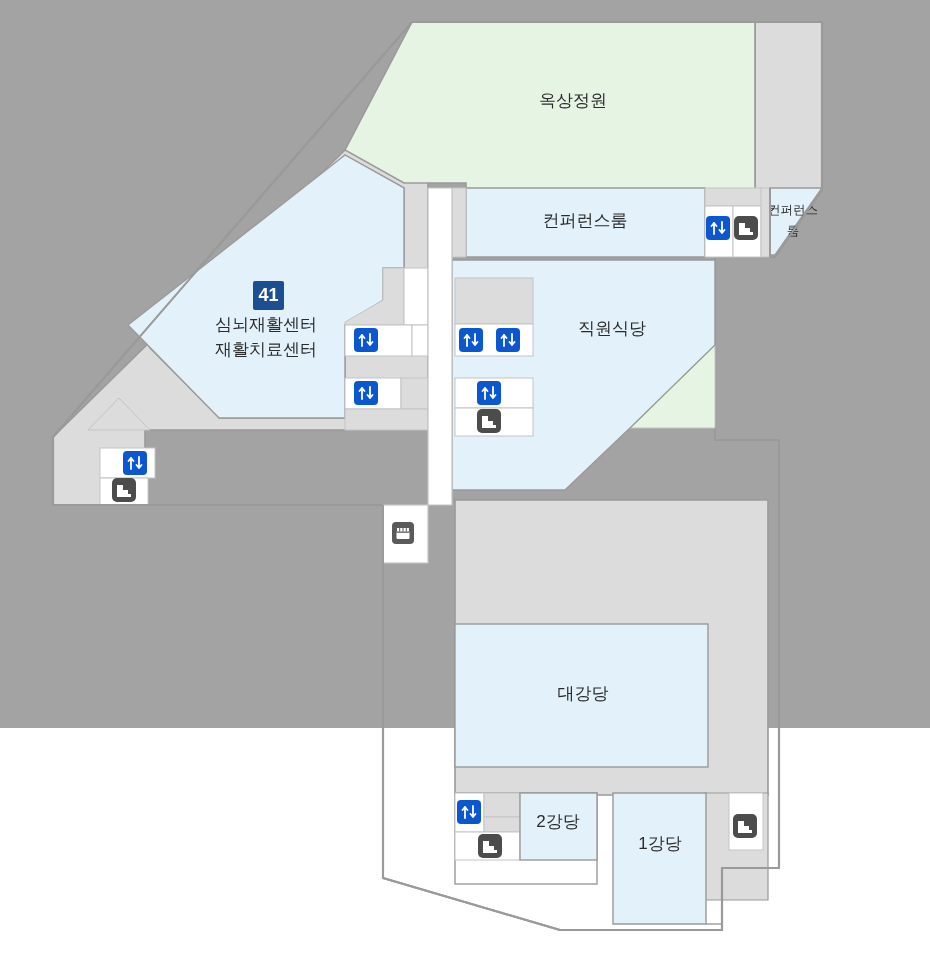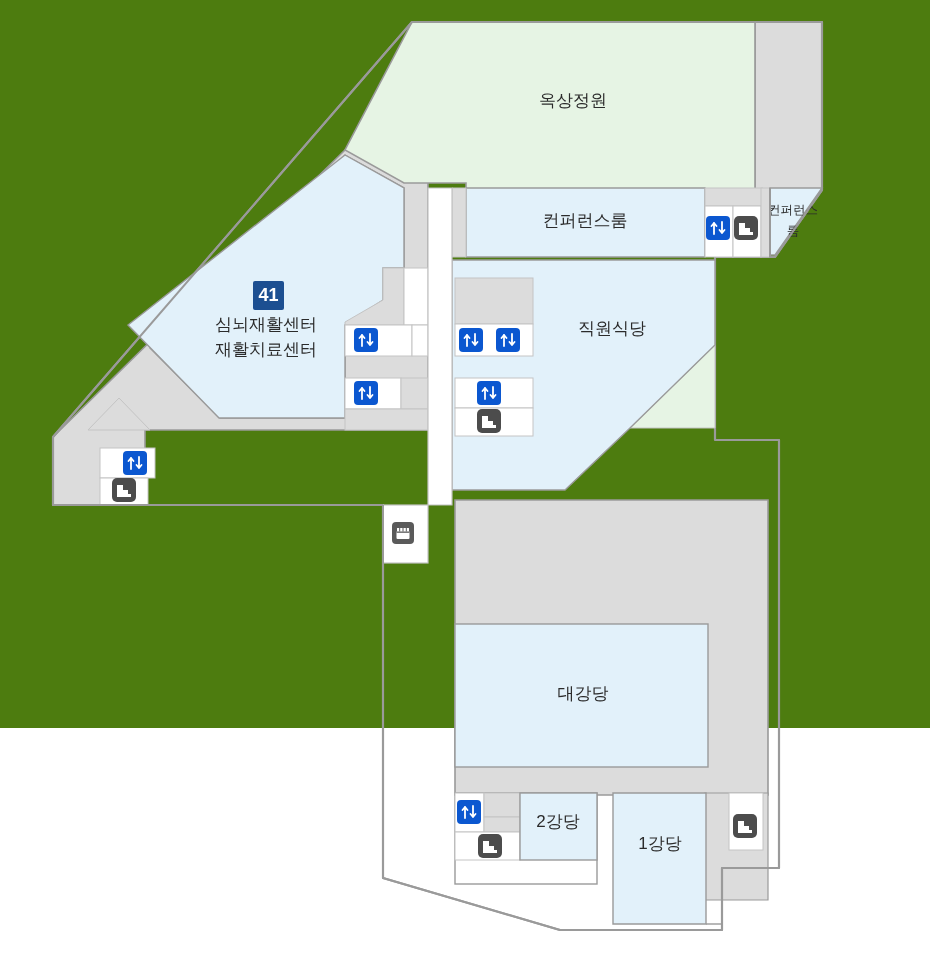--- a/index.html
+++ b/index.html
@@ -10,21 +10,21 @@
   body {
     width: 930px;
     height: 976px;
     font-family: "Liberation Sans", "DejaVu Sans", sans-serif;
     overflow: hidden;
   }
   #floorplan-root {
     position: relative;
     width: 930px;
     height: 728px;
-    background: #4d7c0f;
+    background: #a3a3a3;
   }
   svg.plan {
     position: absolute;
     left: 0;
     top: 0;
     width: 930px;
     height: 976px;
     display: block;
   }
   .room-label {

